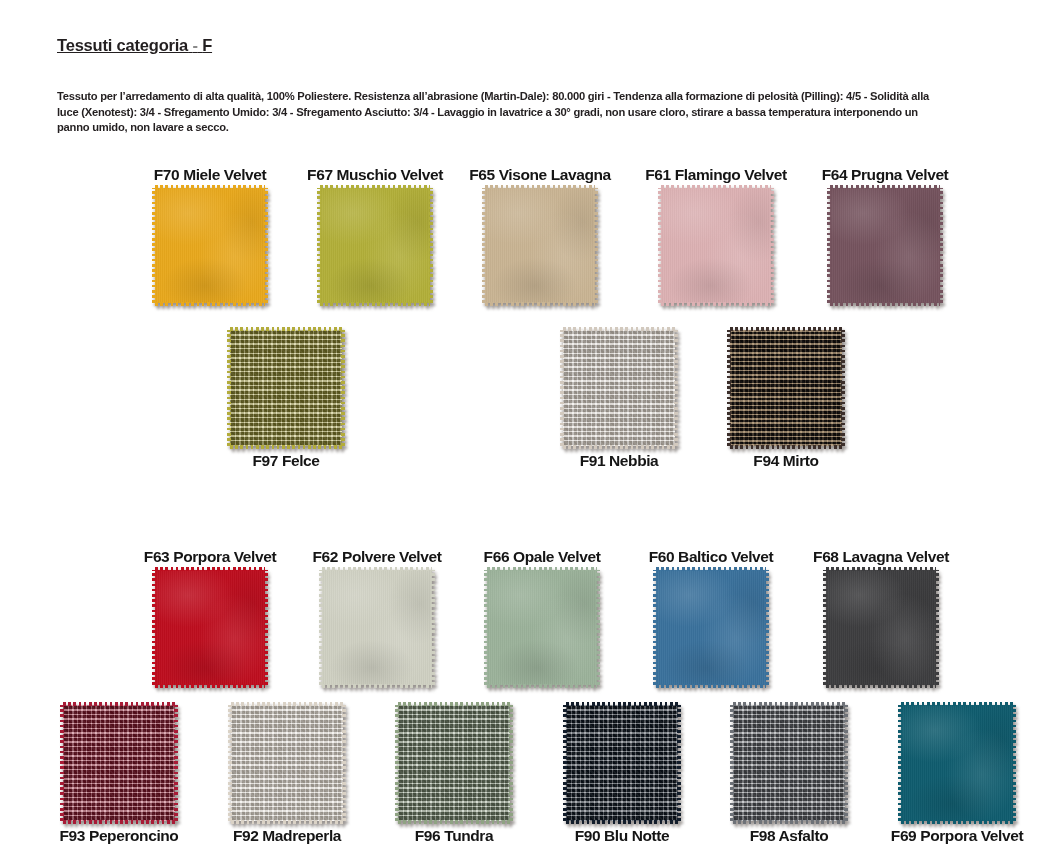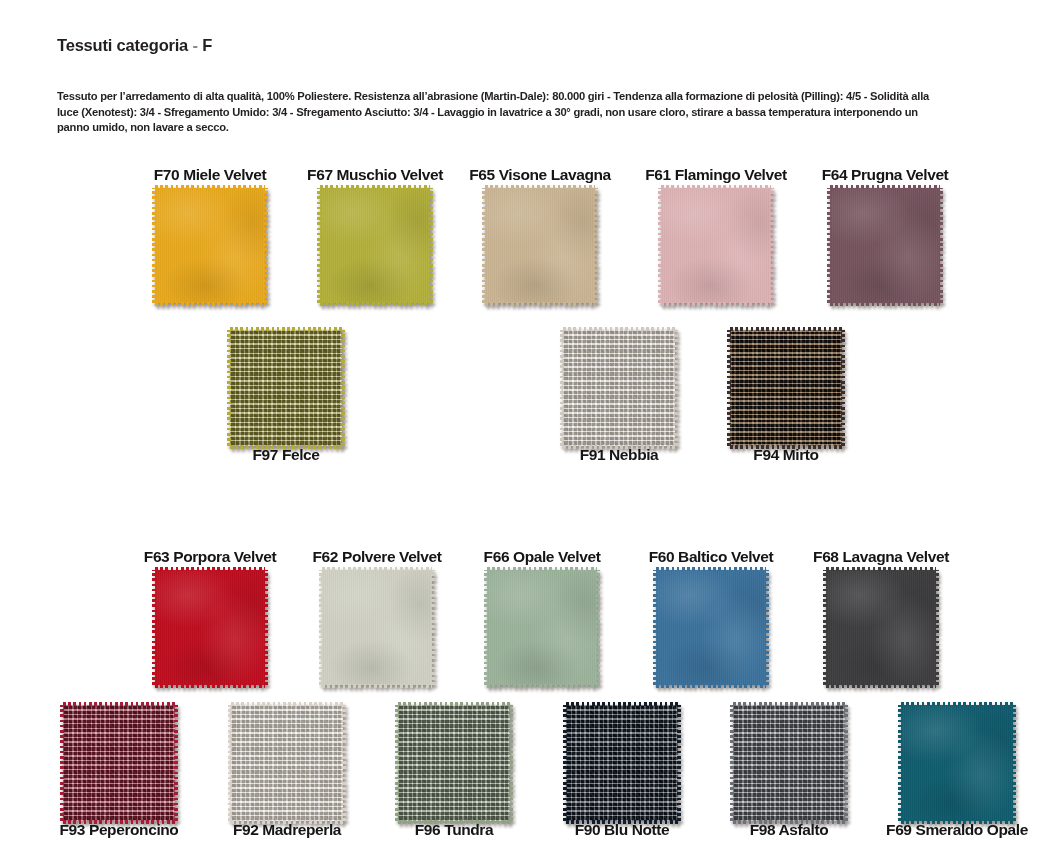--- a/index.html
+++ b/index.html
@@ -10,42 +10,42 @@
     font-family:"Liberation Sans", sans-serif;
     color:#1a1a1a;
     overflow:hidden;
     position:relative;
   }
 
   
   .page-title {
     position:absolute; left:57px; top:25px;
     font-size:16.5px; font-weight:600; letter-spacing:-0.2px;
-    color:#231f20; white-space:nowrap;
+    color:#231f20; white-space:nowrap;text-decoration:underline;
   }
   .page-title .dash { color:#8a8a8a; font-weight:600; }
 
   .description {
     position:absolute; left:57px; top:78px; width:880px;
     font-size:11.2px; line-height:15.6px; font-weight:600;
     letter-spacing:-0.25px; color:#231f20;
   }
 
   
   .board { position:absolute; left:0; top:0; width:1054px; height:863px;padding-left:19px; }
 
   .cell { position:absolute; }
 
   .sw-label {
     position:absolute; left:50%; transform:translateX(-50%);
     white-space:nowrap; font-size:15.5px; font-weight:700;
     letter-spacing:-0.4px; color:#151515;
   }
   .sw-label.above { bottom:100%; margin-bottom:4px; }
-  .sw-label.below { top:100%; }
+  .sw-label.below { top:100%; margin-top:6px; }
 
   
   .swatch {
     position:relative;
     width:100%; height:100%;
     background-color:#ccc;
     filter: drop-shadow(2px 3px 1.6px rgba(70,60,55,0.55));
   }
 
   
@@ -267,15 +267,15 @@
       </div>
       <span class="sw-label below">F98 Asfalto</span>
     </div>
     <div class="cell" style="left: 901px; top: 705px; width: 112px; height: 116px;">
       <div class="swatch velvet" style="background-color: rgb(15, 92, 110); color: rgb(15, 92, 110);">
         <span class="zig top"></span>
         <span class="zig bottom"></span>
         <span class="zig left"></span>
         <span class="zig right"></span>
       </div>
-      <span class="sw-label below">F69 Smeraldo Opale</span>
+      <span class="sw-label below">F69 Porpora Velvet</span>
     </div>
   </div>
 
 </body></html>

